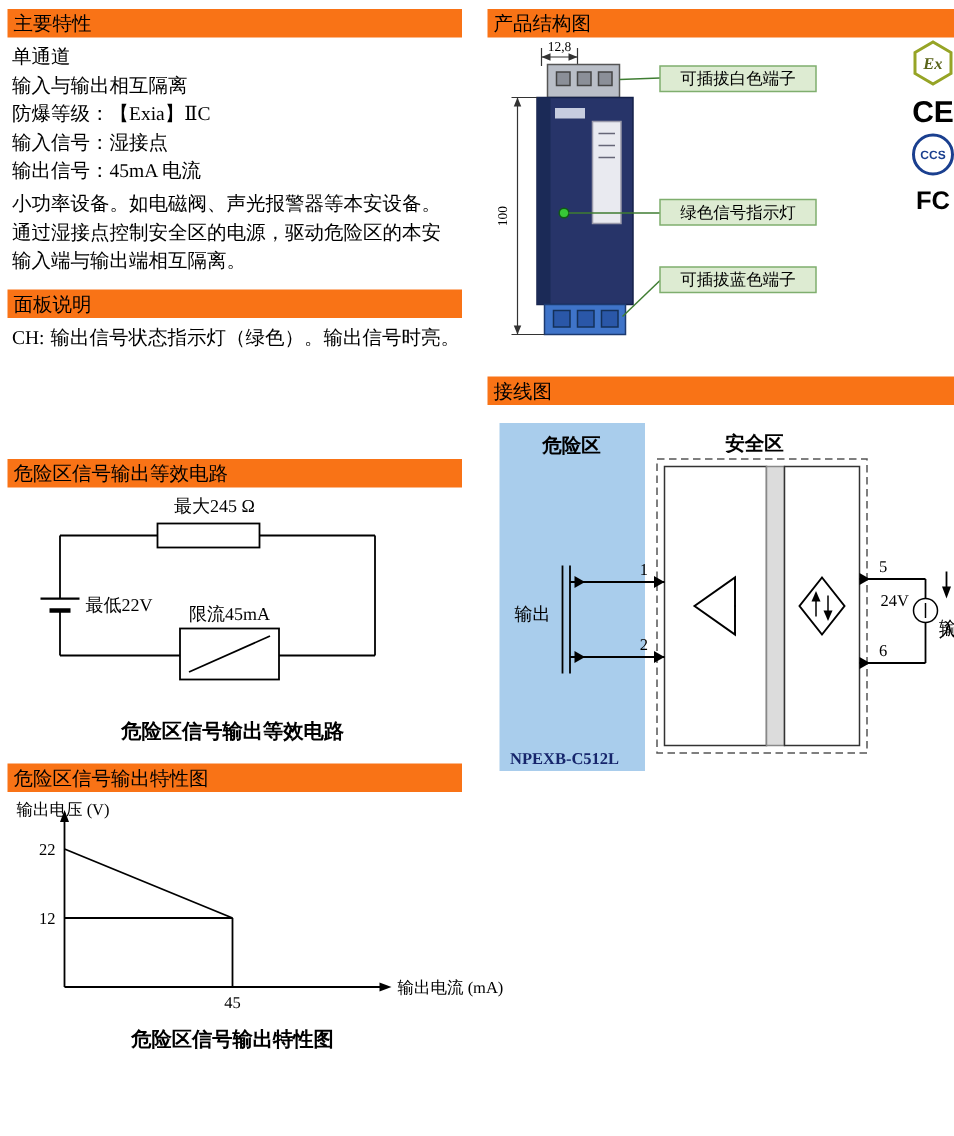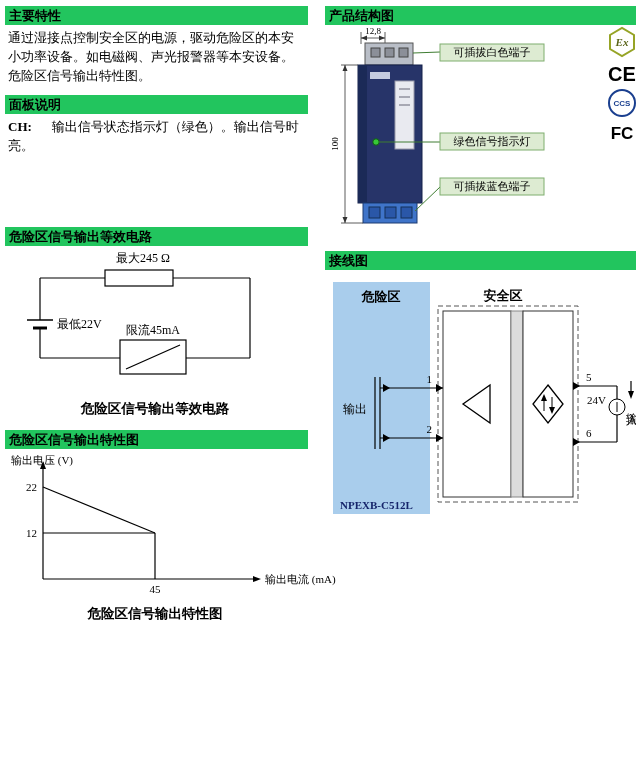--- a/index.html
+++ b/index.html
@@ -1,29 +1,29 @@
 <!DOCTYPE html>
 <html><head>
 <meta charset="utf-8">
 <style>
   *{margin:0;padding:0;box-sizing:border-box}
   html,body{width:636px;height:757px}
   body{background:#fff;font-family:"Liberation Serif","DejaVu Serif",serif;color:#000;position:relative;font-size:13px;overflow:hidden}
   .col-left{position:absolute;left:5px;top:6px;width:303px}
   .col-right{position:absolute;left:325px;top:6px;width:317px}
-  .sec-hdr{background:#22c55e;font-weight:bold;font-size:13px;line-height:15px;padding:2px 4px;height:19px}
+  .sec-hdr{background:#f97316;font-weight:normal;font-size:13px;line-height:15px;padding:2px 4px;height:19px}
   .feat-list{list-style:none;margin-top:3px}
   .feat-list li{line-height:19px;padding-left:3px}
   .para{margin-top:3px;line-height:19px;padding-left:3px}
   .mt16{margin-top:16px}
   .mt21{margin-top:10px}
   .mt72{margin-top:72px}
   .mt12{margin-top:12px}
   .mt7{margin-top:21px}
-  .b{font-weight:bold;margin-right:20px}
+  .b{font-weight:normal;margin-right:4px}
   .caption{font-weight:bold;text-align:center;width:300px;font-size:13.5px;margin-top:2px}
   svg{display:block}
   .equiv-svg,.char-svg{margin-top:2px}
   .wire{stroke:#000;stroke-width:1.2;fill:none}
   .comp{fill:#fff;stroke:#000;stroke-width:1.2}
   .axis{stroke:#000;stroke-width:1.2}
   .dim{stroke:#333;stroke-width:0.8}
   .callout-line{stroke:#3f7d32;stroke-width:1;fill:none}
   .callout-box{fill:#ddebd2;stroke:#7fae6e;stroke-width:1}
   svg text{font-family:"Liberation Serif","DejaVu Serif",serif}
@@ -38,25 +38,32 @@
   .vtext{position:absolute;writing-mode:vertical-rl;text-orientation:upright;font-size:12px;line-height:14px}
 </style>
 </head>
 <body>
 
 <div class="page">
 
   <div class="col-left">
 
     <div class="sec-hdr">主要特性</div>
+    <ul class="feat-list">
+      <li>单通道</li>
+      <li>输入与输出相互隔离</li>
+      <li>防爆等级：【Exia】ⅡC</li>
+      <li>输入信号：湿接点</li>
+      <li>输出信号：45mA 电流</li>
+    </ul>
 
     <div class="para">
+      <div>小功率设备。如电磁阀、声光报警器等本安设备。</div>
       <div>通过湿接点控制安全区的电源，驱动危险区的本安</div>
-      <div>小功率设备。如电磁阀、声光报警器等本安设备。</div>
-      <div>危险区信号输出特性图。</div>
+      <div>输入端与输出端相互隔离。</div>
     </div>
 
     <div class="sec-hdr mt21">面板说明</div>
     <div class="para">
       <span class="b">CH:</span><span>输出信号状态指示灯（绿色）。输出信号时亮。</span>
     </div>
 
     <div class="sec-hdr mt72">危险区信号输出等效电路</div>
     <svg class="equiv-svg" width="300" height="150" viewBox="0 0 300 150">
       <text x="138" y="14" text-anchor="middle" class="t12">最大245 Ω</text>

